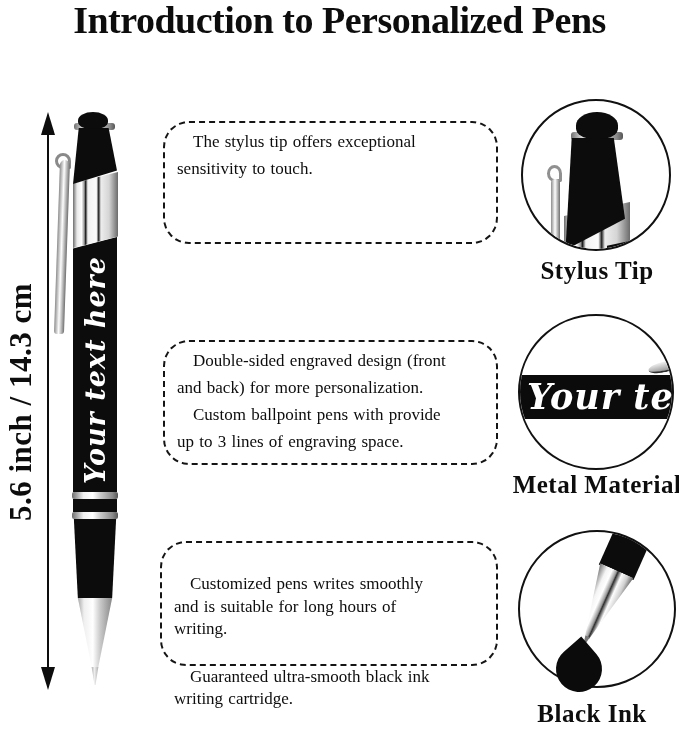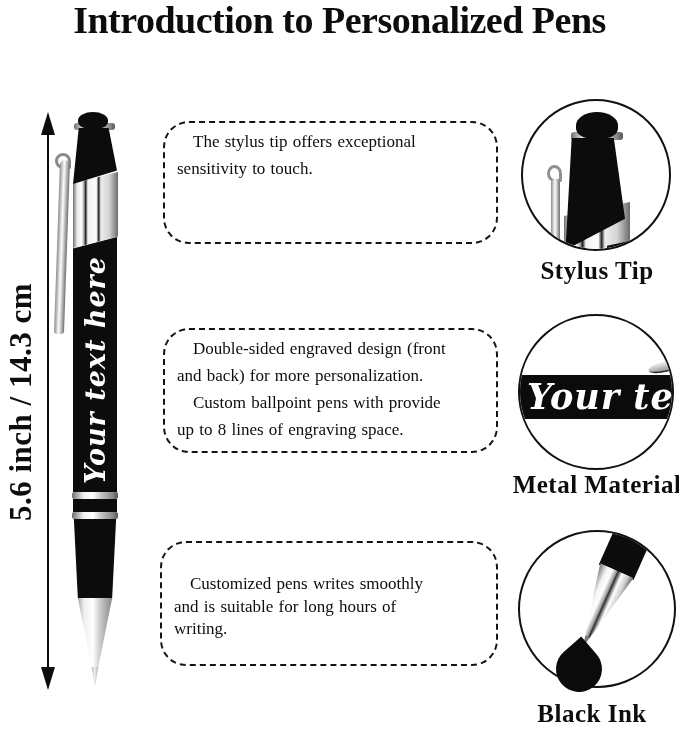--- a/index.html
+++ b/index.html
@@ -67,21 +67,21 @@
     border:3px solid #8a8a8a; border-radius:50% 50% 10% 50%; }
 
   
   .fbox {
     position:absolute; left:163px; width:335px;
     border:2.5px dashed #141414; border-radius:26px;
     padding:5px 12px 4px 12px; background:#fff;
   }
   .fbox p { font-size:17px; line-height:27px; text-indent:16px; white-space:pre-line; word-spacing:1px; }
   .fbox1 { top:121px; height:123px;font-family:Liberation Serif, serif; }
-  .fbox2 { top:328px; height:125px; }
+  .fbox2 { top:340px; height:125px; }
   .fbox3 { top:541px; height:125px; left:160px; width:338px; }
   .fbox3 p { line-height:22.5px;margin-top:25px; }
 
   
   .circle { position:absolute; border:2px solid #111; border-radius:50%; background:#fff; overflow:hidden; }
   .circle > div { position:absolute; }
   .clabel { position:absolute; width:200px; text-align:center; font-size:25px; font-weight:600; letter-spacing:0.5px; white-space:nowrap; }
 
   
   .c1 { left:521px; top:99px; width:150px; height:152px; }
@@ -153,26 +153,28 @@
   </div>
 
   <div class="fbox fbox1">
     <p>The stylus tip offers exceptional
 sensitivity to touch.</p>
   </div>
   <div class="fbox fbox2">
     <p>Double-sided engraved design (front
 and back) for more personalization.</p>
     <p>Custom ballpoint pens with provide
-up to 8 lines of engraving space.</p>
+up to 3 lines of engraving space.</p>
   </div>
   <div class="fbox fbox3">
     <p>Customized pens writes smoothly
 and is suitable for long hours of
 writing.</p>
+    <p>Guaranteed ultra-smooth black ink
+writing cartridge.</p>
   </div>
 
   <div class="circle c1">
     <div class="d-band chrome-stripes"></div>
     <div class="d-barrel"></div>
     <div class="d-dome"></div>
     <div class="d-ring chrome"></div>
     <div class="d-taper"></div>
     <div class="d-hook"></div>
     <div class="d-clip"></div>

